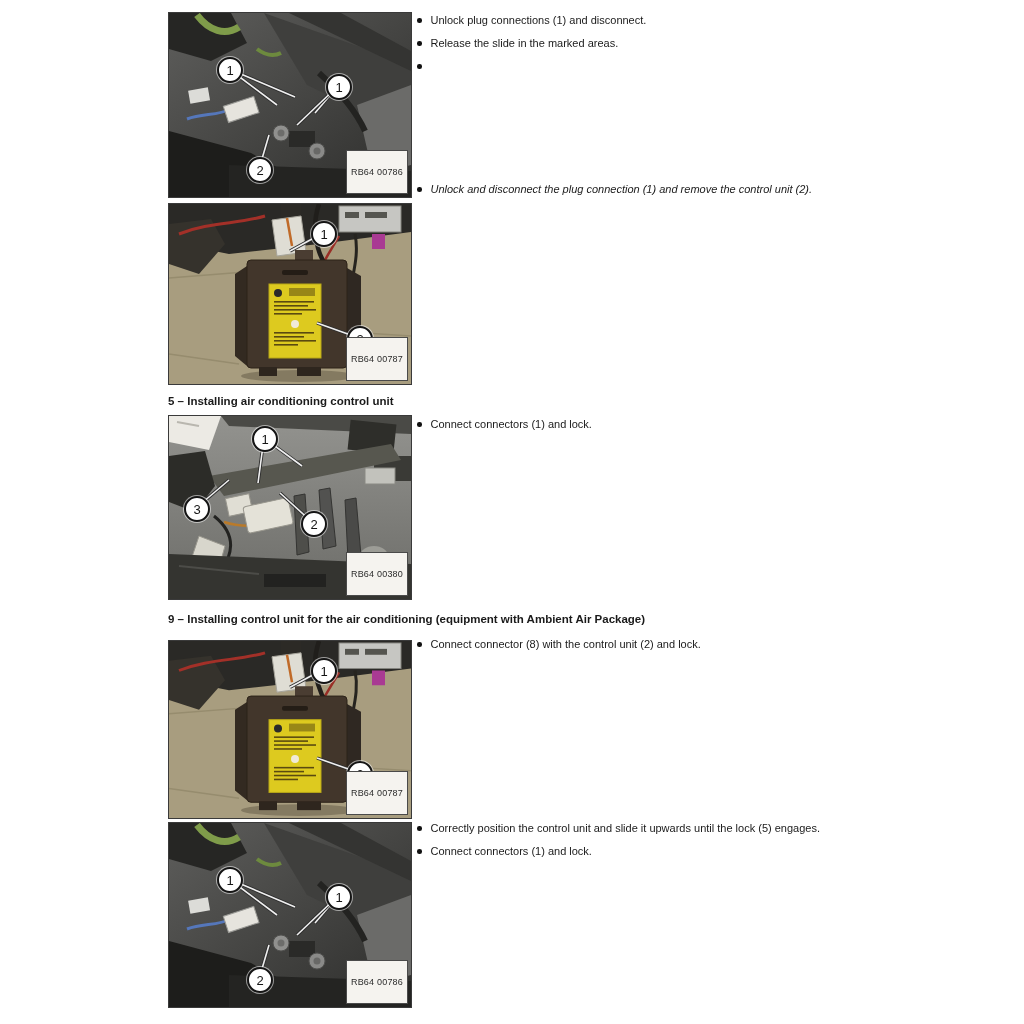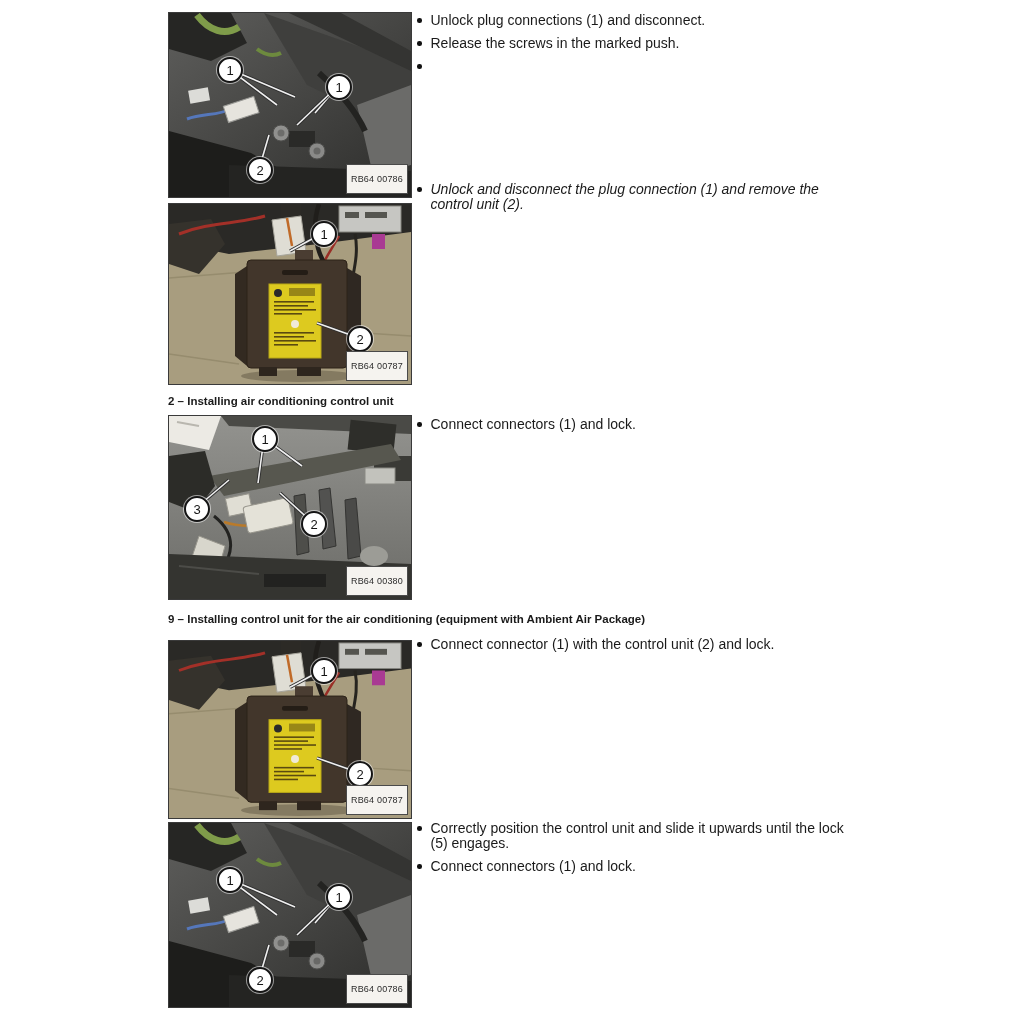--- a/index.html
+++ b/index.html
@@ -4,26 +4,26 @@
 <style>
   html,body{margin:0;padding:0;background:#ffffff;}
   .page{position:relative;width:1024px;height:1024px;background:#ffffff;overflow:hidden;
         font-family:"Liberation Sans",sans-serif;color:#1a1a1a;}
   .figure{position:absolute;left:168px;width:242px;border:1px solid #3a3a3a;box-sizing:content-box;background:#777;}
   .figure svg{display:block;}
   .callout{position:absolute;width:22px;height:22px;border-radius:50%;background:#fff;
            border:2px solid #141414;display:flex;align-items:center;justify-content:center;
            font-size:13px;font-weight:400;color:#141414;box-shadow:0 0 0 1px rgba(255,255,255,.55);}
   .fig-label{position:absolute;right:3px;bottom:3px;background:#f5f3ef;border:1px solid #4a4a4a;
-             font-size:9px;line-height:12px;height:12px;padding:8px 4px;color:#2b2b2b;letter-spacing:.2px;}
+             font-size:9px;line-height:12px;height:12px;padding:15px 4px;color:#2b2b2b;letter-spacing:.2px;}
   .heading{position:absolute;left:168px;font-size:11.5px;font-weight:bold;white-space:nowrap;}
   .bullets{position:absolute;left:417px;width:445px;}
   .bullet-item{display:flex;margin-bottom:8px;}
   .dot{flex:0 0 auto;width:4.5px;height:4.5px;border-radius:50%;background:#111;margin:5px 9px 0 0;}
-  .bullet-text{font-size:14px;line-height:15px;}
+  .bullet-text{font-size:11px;line-height:15px;}
   .leader{stroke:#efefef;stroke-width:1.6;}
   .leader-bg{stroke:#2d2d2d;stroke-width:3.4;}
 </style>
 </head>
 <body>
 
 <svg width="0" height="0" style="position:absolute">
   <defs>
     <linearGradient id="gA" x1="0" y1="0" x2="1" y2="1">
       <stop offset="0" stop-color="#5e5e5c"></stop>
@@ -169,21 +169,21 @@
       </div>
     <div class="fig-label">RB64 00786</div>
   </div>
   <div class="bullets" style="top:13px;">
     <div class="bullet-item">
         <span class="dot"></span>
         <span class="bullet-text">Unlock plug connections (1) and disconnect.</span>
       </div>
     <div class="bullet-item">
         <span class="dot"></span>
-        <span class="bullet-text">Release the screws in the marked push.</span>
+        <span class="bullet-text">Release the slide in the marked areas.</span>
       </div>
     <div class="bullet-item">
         <span class="dot"></span>
       </div>
   </div>
 
   <div class="figure" style="top:203px;height:180px;">
     <svg width="242" height="180" viewBox="0 0 242 180" preserveAspectRatio="none">
         <use href="#sceneB"></use>
       </svg>
@@ -195,21 +195,21 @@
       </div>
     <div class="fig-label">RB64 00787</div>
   </div>
   <div class="bullets" style="top:182px;font-style:italic;">
     <div class="bullet-item">
         <span class="dot"></span>
         <span class="bullet-text">Unlock and disconnect the plug connection (1) and remove the control unit (2).</span>
       </div>
   </div>
 
-  <div class="heading" style="top:395px;">2 – Installing air conditioning control unit</div>
+  <div class="heading" style="top:395px;">5 – Installing air conditioning control unit</div>
   <div class="figure" style="top:415px;height:183px;">
     <svg width="242" height="183" viewBox="0 0 242 183" preserveAspectRatio="none">
         <use href="#sceneC"></use>
       </svg>
     <div class="callout" style="left:83px;top:10px;">
         <span>1</span>
       </div>
     <div class="callout" style="left:15px;top:80px;">
         <span>3</span>
       </div>
@@ -234,21 +234,21 @@
         <span>1</span>
       </div>
     <div class="callout" style="left:178px;top:120px;">
         <span>2</span>
       </div>
     <div class="fig-label">RB64 00787</div>
   </div>
   <div class="bullets" style="top:637px;">
     <div class="bullet-item">
         <span class="dot"></span>
-        <span class="bullet-text">Connect connector (1) with the control unit (2) and lock.</span>
+        <span class="bullet-text">Connect connector (8) with the control unit (2) and lock.</span>
       </div>
   </div>
 
   <div class="figure" style="top:822px;height:184px;">
     <svg width="242" height="184" viewBox="0 0 242 184" preserveAspectRatio="none">
         <use href="#sceneA"></use>
       </svg>
     <div class="callout" style="left:48px;top:44px;">
         <span>1</span>
       </div>

